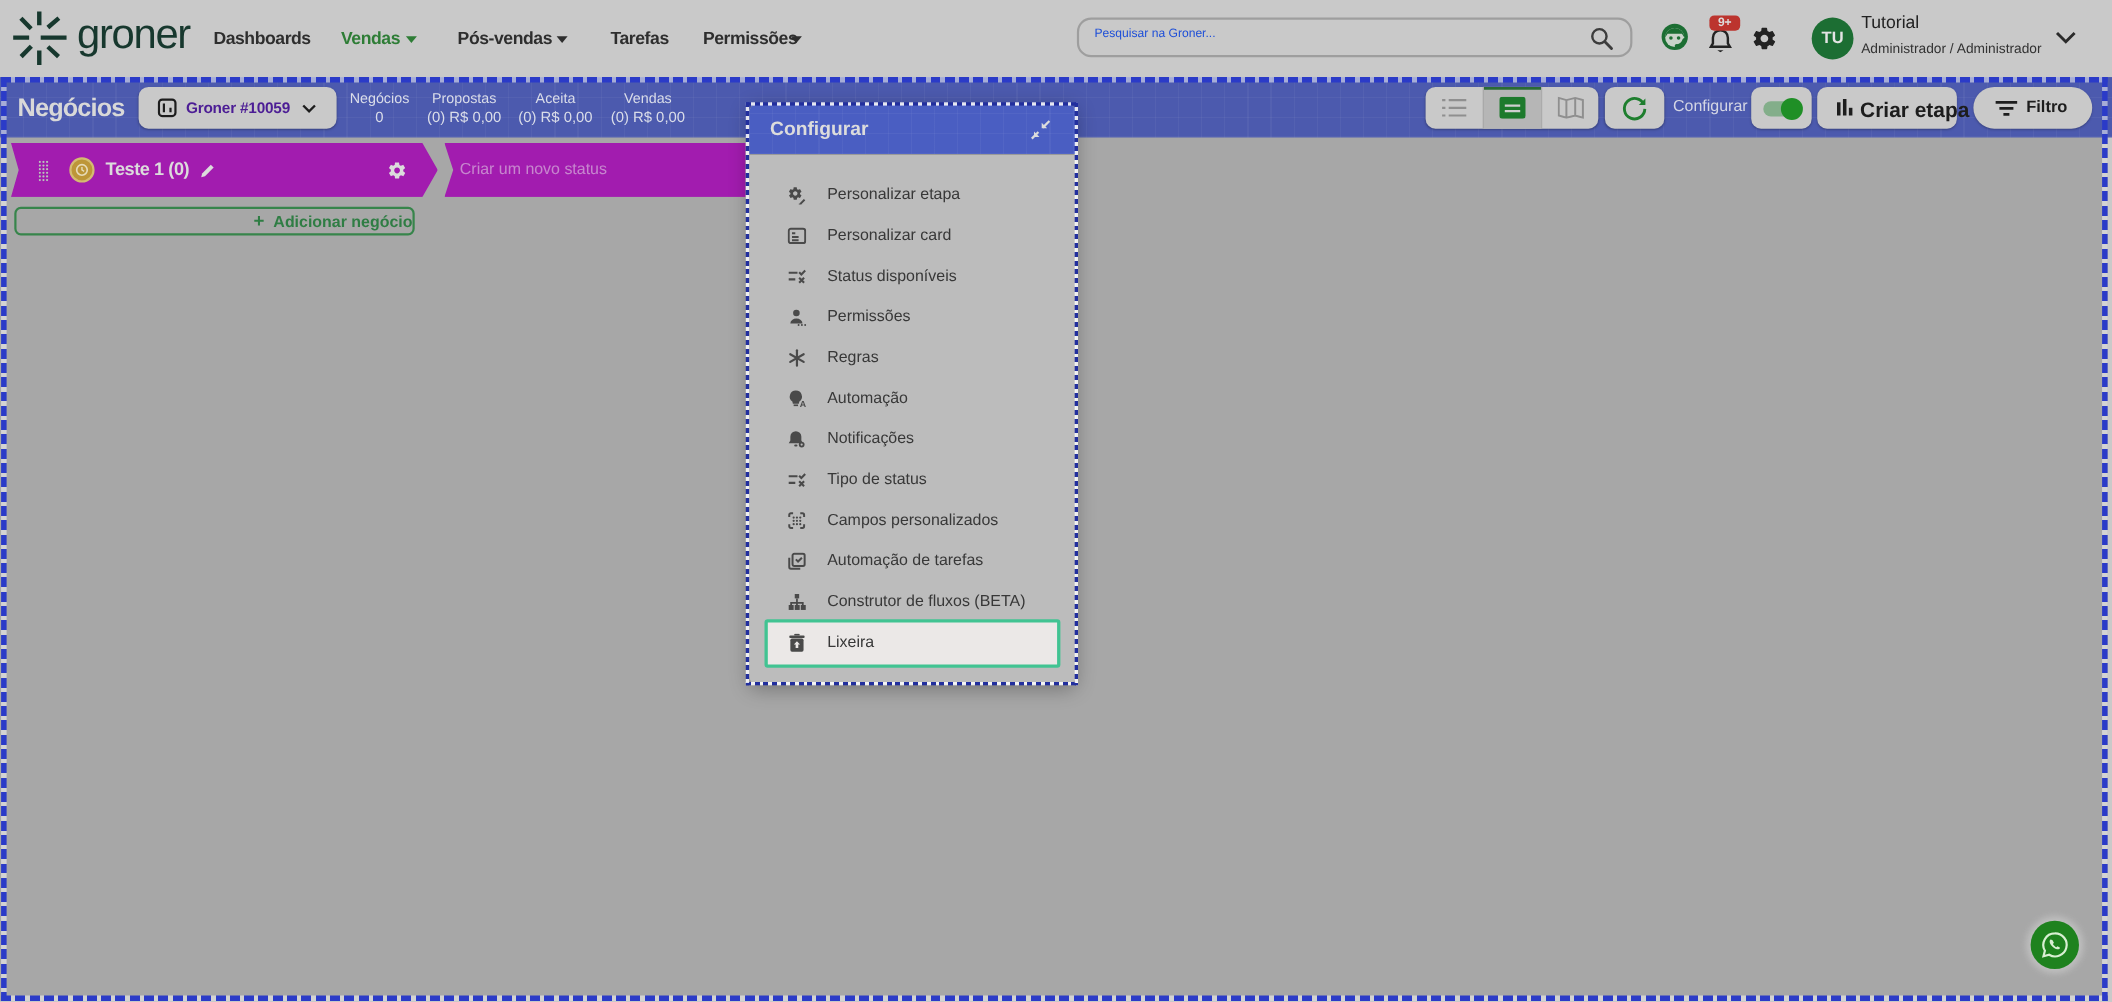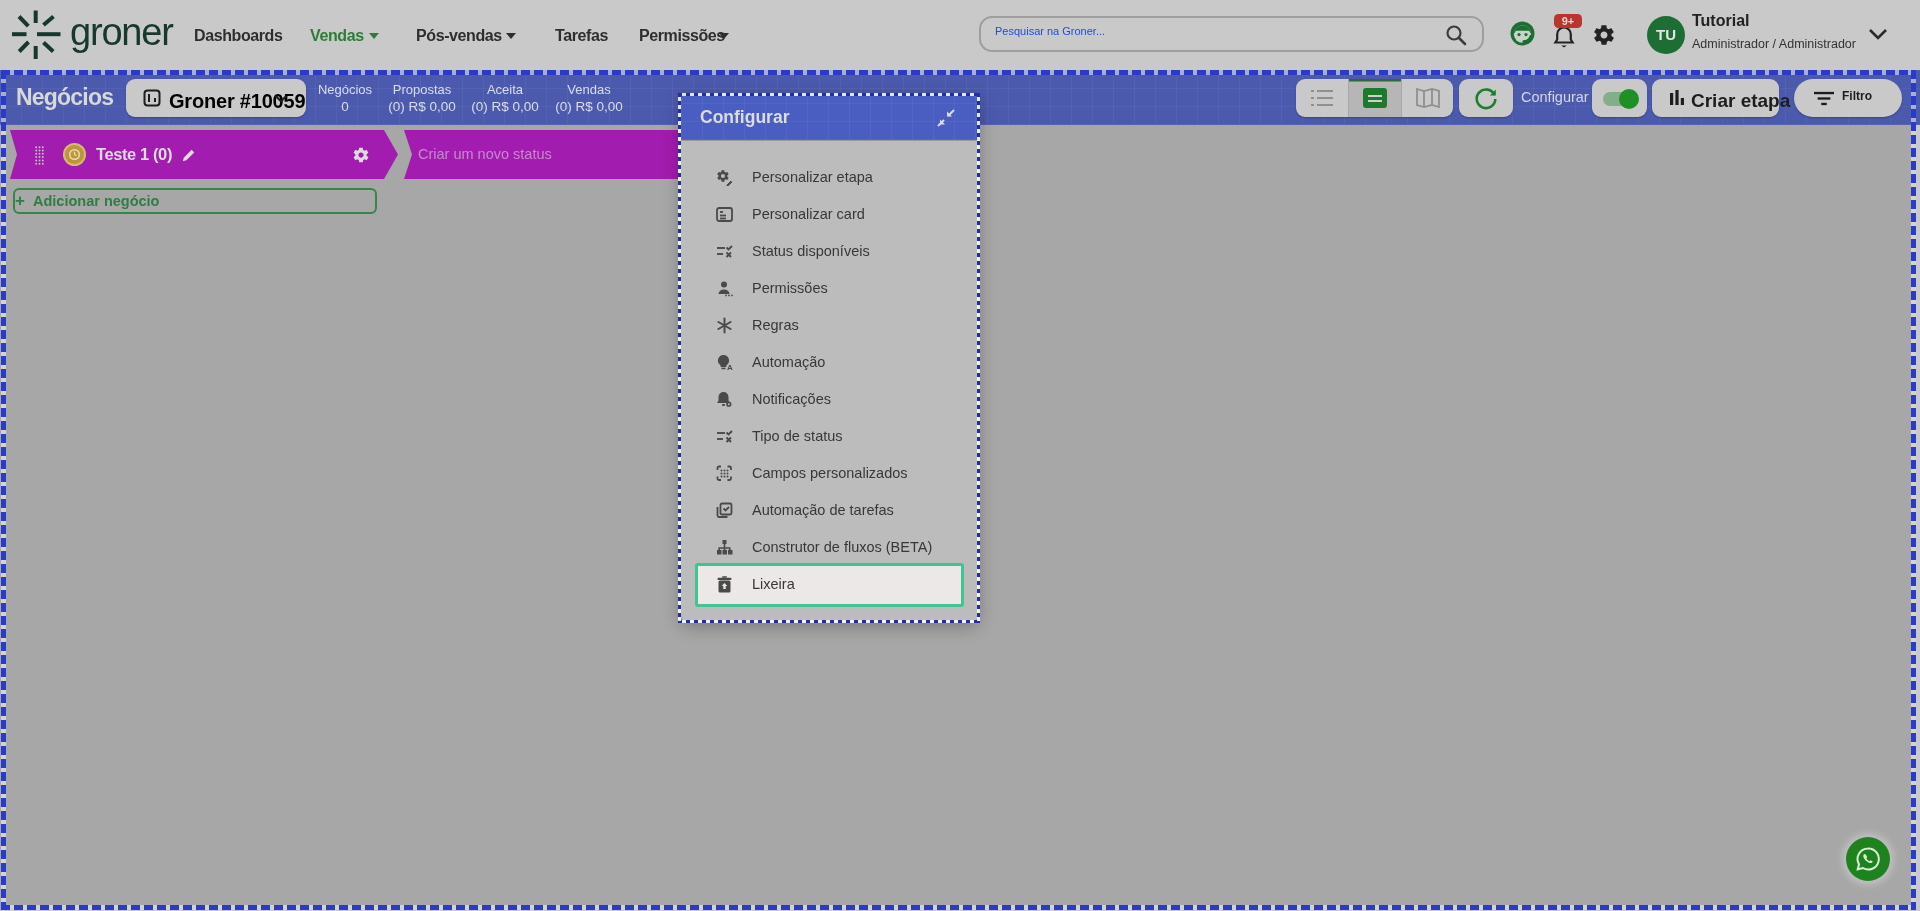--- a/index.html
+++ b/index.html
@@ -9,21 +9,21 @@
 
 
 #nav { position:absolute; top:0; left:0; width:1920px; height:70px; background:#c9c9c9; }
 #logoword { position:absolute; left:70px; top:11px; font-size:38px; font-weight:500; color:#17382e; letter-spacing:-1.2px; }
 .mitem { position:absolute; top:27px; font-size:16px; font-weight:700; color:#2e2e2e; letter-spacing:-0.4px; }
 .mcaret { position:absolute; top:33px; width:0; height:0; border-left:5px solid transparent; border-right:5px solid transparent; border-top:6px solid #2e2e2e; }
 #search { position:absolute; left:979px; top:16px; width:505px; height:36px; border:2px solid #9e9e9e; border-radius:13px; }
 #search span { position:absolute; left:14px; top:7px; font-size:11px; color:#1d4ed8; }
 
 #avatar { position:absolute; left:1647px; top:16px; width:38px; height:38px; border-radius:50%; background:#1c6e33; color:#e4e4e4; font-size:15px; font-weight:700; text-align:center; line-height:38px; }
-#uname { position:absolute; left:1692px; top:12px; font-size:16px; color:#222;font-weight:bold; }
+#uname { position:absolute; left:1692px; top:12px; font-size:16px; color:#222; }
 #urole { position:absolute; left:1692px; top:37px; font-size:12.5px; color:#333; }
 #badge { position:absolute; left:1554px; top:14px; width:28px; height:14px; background:#bc342e; border-radius:4.5px; color:#ddd; font-size:11px; font-weight:700; text-align:center; line-height:14px; }
 
 
 #page { position:absolute; top:70px; left:0; width:1916px; height:840px; background:#a7a7a7; }
 
 
 #bluebar { position:absolute; top:0; left:0; width:1920px; height:55px; background:#4c5aae; background-image:repeating-linear-gradient(90deg, rgba(255,255,255,0.042) 0 1px, transparent 1px 21px), repeating-linear-gradient(0deg, rgba(255,255,255,0.042) 0 1px, transparent 1px 18px); }
 #btitle { position:absolute; left:16px; top:14px; font-size:23px; font-weight:700; color:#d8d8d8; letter-spacing:-0.8px; }
 .wbtn { position:absolute; top:9px; height:38px; background:#c9c9c9; border-radius:9px; box-shadow:0 1px 2px rgba(0,0,0,0.25); }
@@ -35,21 +35,21 @@
 .segcell { width:52.3px; height:38px; position:relative; }
 .segcell + .segcell { border-left:1px solid #a8a8a8; }
 #seg .sel { background:#b6b6b6; border-radius:0; box-shadow:inset 0 2.5px 0 #2a6b36; }
 
 #cfg { position:absolute; left:1521px; top:19px; font-size:14.5px; color:#d4d6e4; }
 
 
 .stage { position:absolute; top:60px; height:49px; background:#a21caf; color:#e0e0e0; }
 #stage1 { left:10px; width:388px; clip-path:polygon(0 0, 374px 0, 388px 24.5px, 374px 49px, 0 49px, 7px 24.5px); }
 #stage2 { left:404px; width:274px; clip-path:polygon(0 0, 274px 0, 274px 49px, 0 49px, 8px 24.5px); }
-#addneg { position:absolute; left:13px; top:118px; width:364px; height:26px; border:2px solid #37854b; border-radius:6px; color:#2f7d44; font-size:14.5px; font-weight:700; text-align:left; line-height:22px; }
+#addneg { position:absolute; left:13px; top:118px; width:364px; height:26px; border:2px solid #37854b; border-radius:6px; color:#2f7d44; font-size:14.5px; font-weight:700; text-align:right; line-height:22px; }
 
 
 #modal { position:absolute; left:681px; top:95px; width:297px; height:527px; border-radius:7px; background:#bcbcbc; box-shadow:0 4px 18px rgba(0,0,0,0.3); }
 #mhead { position:absolute; top:0; left:0; width:100%; height:45px; background:#4a5ec2; background-image:repeating-linear-gradient(90deg, rgba(255,255,255,0.042) 0 1px, transparent 1px 21px), repeating-linear-gradient(0deg, rgba(255,255,255,0.042) 0 1px, transparent 1px 18px); border-radius:7px 7px 0 0; box-shadow:0 1px 0 rgba(0,0,0,0.18); }
 #mhead span { position:absolute; left:19px; top:12px; font-size:17.5px; font-weight:700; color:#dcdcdc; }
 #lixbox { position:absolute; left:695px; top:563px; width:269px; height:44px; background:#ebe8e7; border:3px solid #41c392; border-radius:3px; }
 
 
 .dashH { position:absolute; height:5px; background:repeating-linear-gradient(90deg,#2b3bc8 0 9px,rgba(255,255,255,0.5) 9px 13px); }
 .dashV { position:absolute; width:5px; background:repeating-linear-gradient(180deg,#2b3bc8 0 9px,rgba(255,255,255,0.5) 9px 13px); }
@@ -121,21 +121,21 @@
 
 <div id="page">
   <div id="bluebar">
     <div id="btitle">Negócios</div>
     <div class="wbtn" style="left:126px;width:180px">
       <svg class="abs" style="left:17px;top:10px" width="18" height="18" viewBox="0 0 18 18">
           <rect x="1.5" y="1.5" width="15" height="15" rx="3" fill="none" stroke="#1d1d1d" stroke-width="2"></rect>
           <line x1="6" y1="5" x2="6" y2="13" stroke="#1d1d1d" stroke-width="2"></line>
           <line x1="12" y1="9" x2="12" y2="13" stroke="#1d1d1d" stroke-width="2"></line>
         </svg>
-      <span class="abs" style="left:43px;top:11px;font-size:20px;font-weight:700;color:#000000;letter-spacing:-0.2px">Groner #10059</span>
+      <span class="abs" style="left:43px;top:11px;font-size:14px;font-weight:700;color:#4c1d95;letter-spacing:-0.2px">Groner #10059</span>
       <svg class="abs" style="left:147px;top:15px" width="16" height="11" viewBox="0 0 18 12">
           <path d="M3 2 l6 6 6-6" fill="none" stroke="#1d1d1d" stroke-width="2.4"></path>
         </svg>
     </div>
     <div class="statlabel" style="left:305px;width:80px">Negócios</div>
     <div class="statval" style="left:305px;width:80px">0</div>
     <div class="statlabel" style="left:382px;width:80px">Propostas</div>
     <div class="statval" style="left:382px;width:80px">(0) R$ 0,00</div>
     <div class="statlabel" style="left:465px;width:80px">Aceita</div>
     <div class="statval" style="left:465px;width:80px">(0) R$ 0,00</div>
@@ -191,21 +191,21 @@
       <span class="abs" style="left:39px;top:11px;font-size:19px;font-weight:700;color:#1d1d1d;white-space:nowrap">Criar etapa</span>
     </div>
     <div class="wbtn" style="left:1794px;width:108px;height:38px;border-radius:19px">
       <svg class="abs" style="left:20px;top:12px" width="20" height="15" viewBox="0 0 22 16">
           <g stroke="#1d1d1d" stroke-width="2.6">
             <line x1="0" y1="2" x2="22" y2="2"></line>
             <line x1="4" y1="8" x2="18" y2="8"></line>
             <line x1="8" y1="14" x2="14" y2="14"></line>
           </g>
         </svg>
-      <span class="abs" style="left:48px;top:10px;font-size:12px;font-weight:700;color:#1d1d1d">Filtro</span>
+      <span class="abs" style="left:48px;top:10px;font-size:15px;font-weight:700;color:#1d1d1d">Filtro</span>
     </div>
   </div>
 
   <div class="stage" id="stage1">
     <svg class="abs" style="left:25px;top:16px" width="10" height="19" viewBox="0 0 10 19">
         <g fill="#b9c3bc">
           <circle cx="1.2" cy="1.2" r="1.0"></circle>
           <circle cx="4.5" cy="1.2" r="1.0"></circle>
           <circle cx="7.8" cy="1.2" r="1.0"></circle>
           <circle cx="1.2" cy="4.5" r="1.0"></circle>

